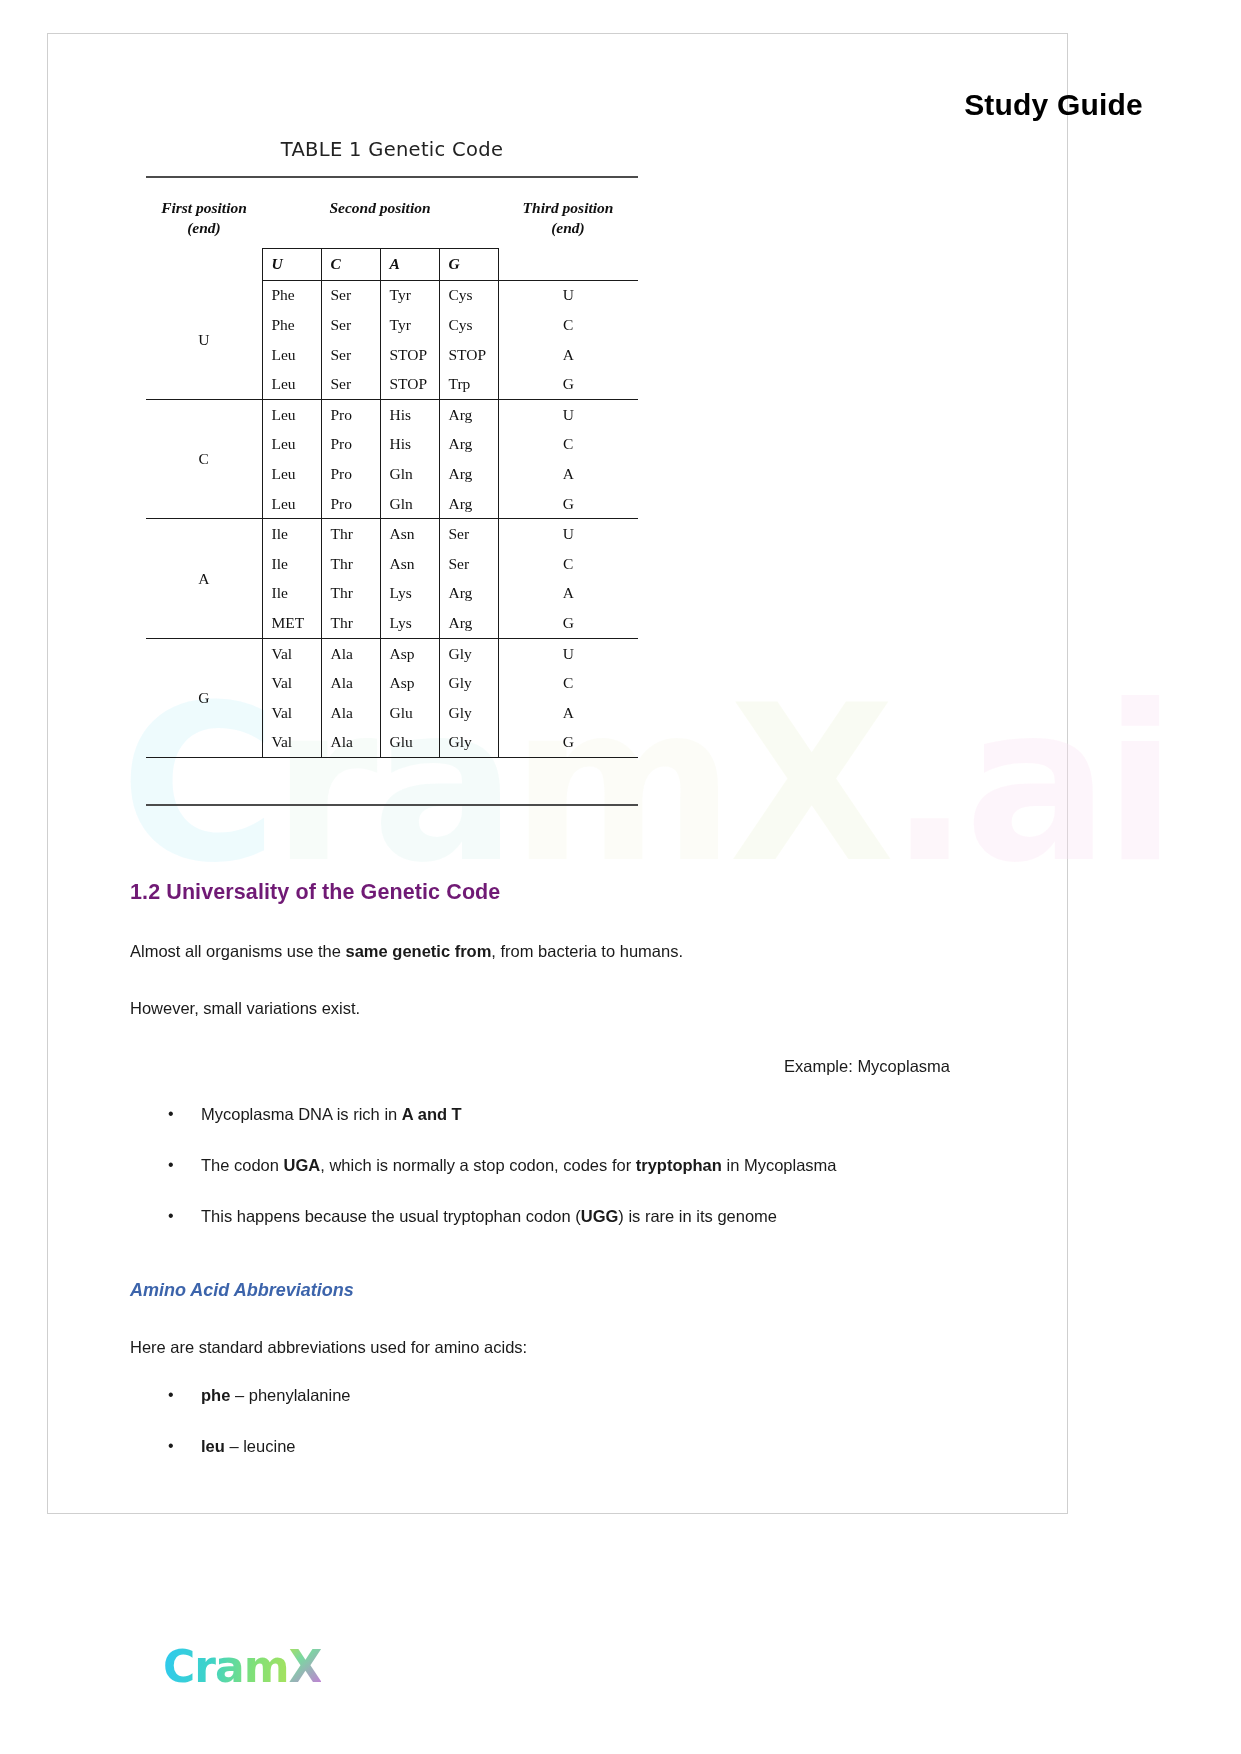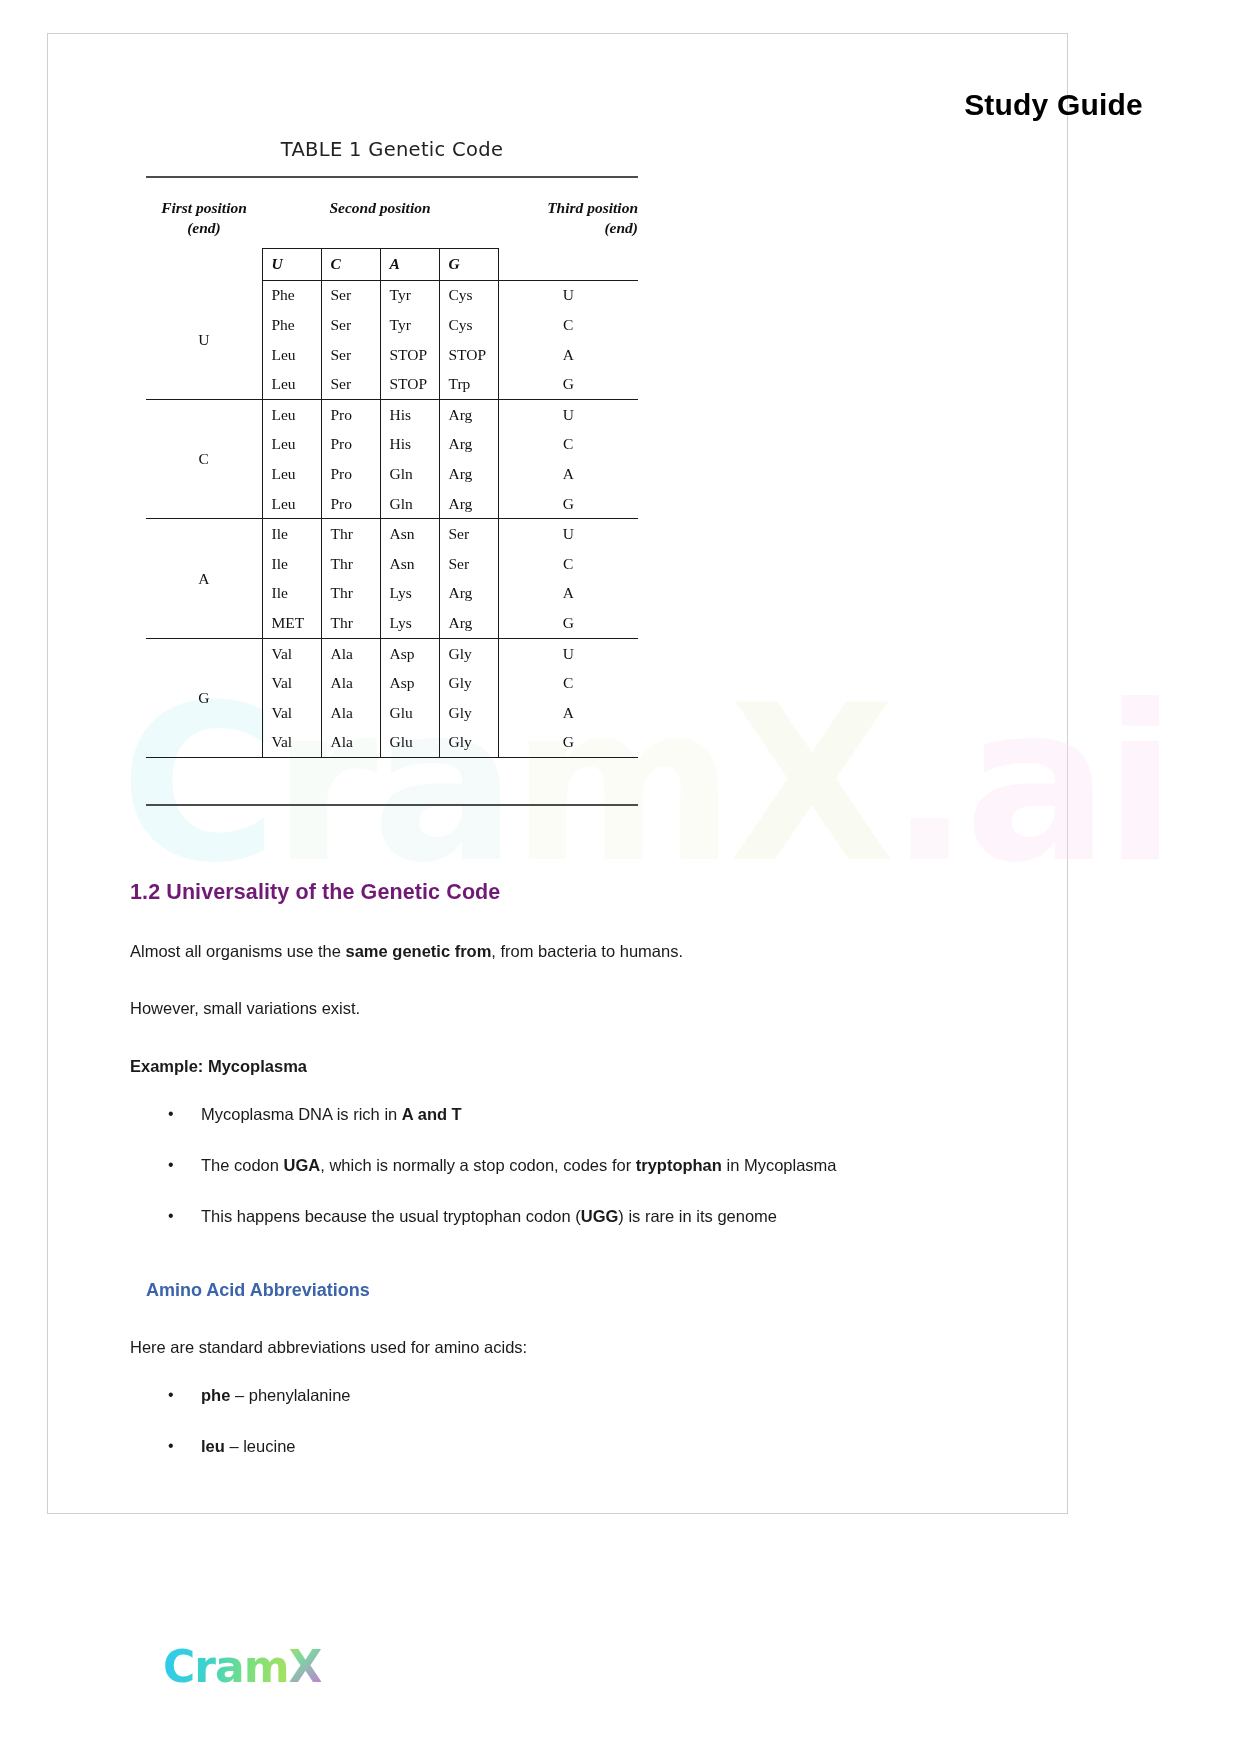--- a/index.html
+++ b/index.html
@@ -87,21 +87,21 @@
     padding-top: 20px;
     padding-bottom: 10px;
     font-family: "Liberation Serif", serif;
     font-style: italic;
     font-weight: bold;
     font-size: 15.5px;
     color: #111;
   }
   .gc-head .h1 { width: 116px; text-align: center; line-height: 1.28; }
   .gc-head .h2 { width: 236px; text-align: center; line-height: 1.28; }
-  .gc-head .h3 { width: 140px; text-align: right; line-height: 1.28; }
+  .gc-head .h3 { width: 140px; text-align: center; line-height: 1.28; }
 
   table.gc {
     border-collapse: collapse;
     width: 492px;
     font-family: "Liberation Serif", serif;
     font-size: 15.5px;
     color: #111;
     table-layout: fixed;
   }
   table.gc td, table.gc th { padding: 0; }
@@ -162,21 +162,21 @@
     font-weight: bold;
     color: #701a75;
     letter-spacing: .1px;
   }
   p.para {
     margin: 35px 0 0 0;
     font-size: 16.5px;
     color: #1a1a1a;
     line-height: 1.35;
   }
-  p.para.bold { font-weight: bold; }
+  p.para.bold { font-weight: normal; text-align: right; }
   ul.bullets {
     margin: 26px 0 0 0;
     padding: 0;
     list-style: none;
   }
   ul.bullets li {
     position: relative;
     margin: 0 0 29px 0;
     padding-left: 71px;
     font-size: 16.5px;
@@ -185,23 +185,24 @@
   }
   ul.bullets li:last-child { margin-bottom: 0; }
   ul.bullets li .bul {
     position: absolute;
     left: 38px;
     top: 0;
     font-size: 16px;
     line-height: 1.35;
   }
   h3.sub-title {
-    margin: 52px 0 0 16px;
+    margin: 52px 0 0 0;
     font-size: 18px;
     font-weight: bold;
+    font-style: italic;
     color: #3c64ab;
   }
   b { font-weight: bold; }
 
   
   .logo {
     position: absolute;
     left: 144px;
     top: 1645px;
     font-size: 44px;

